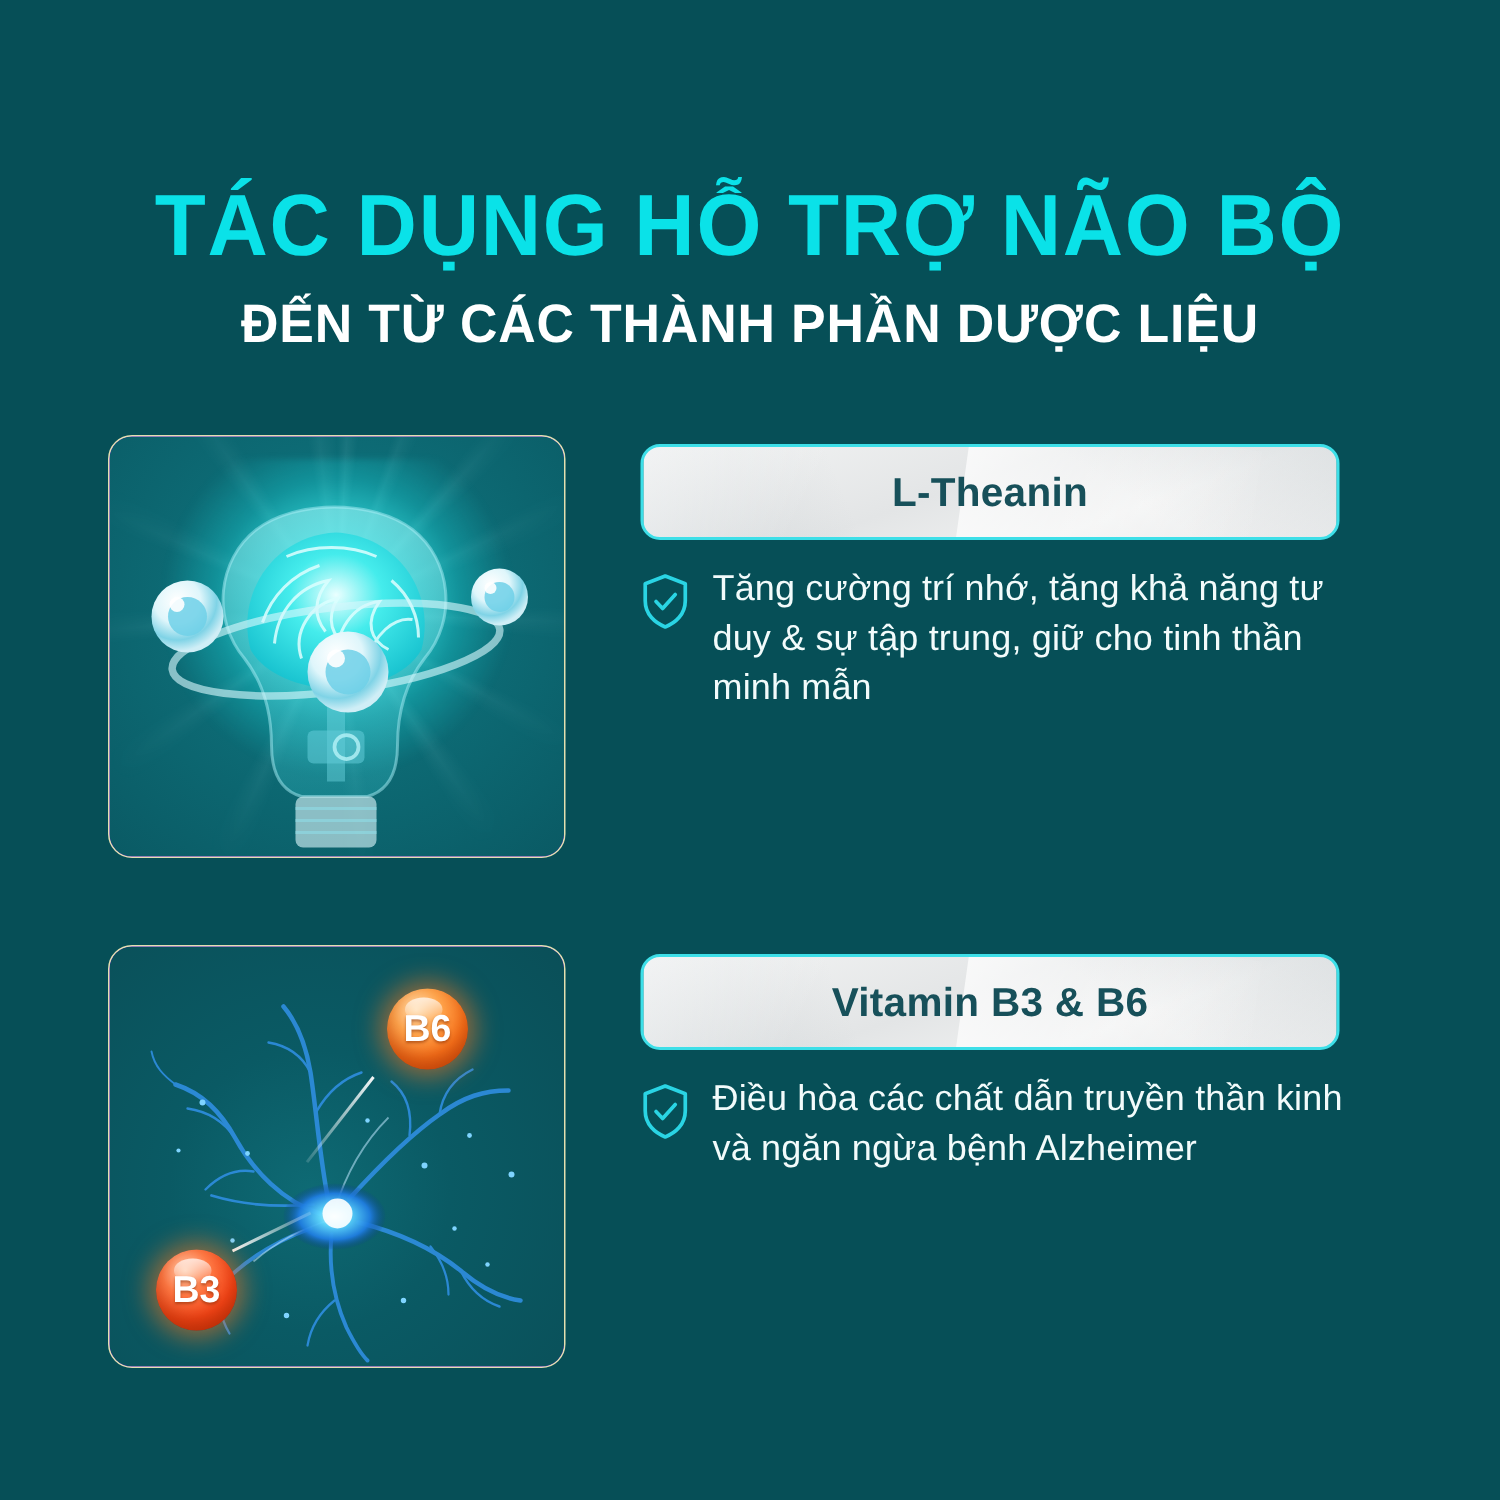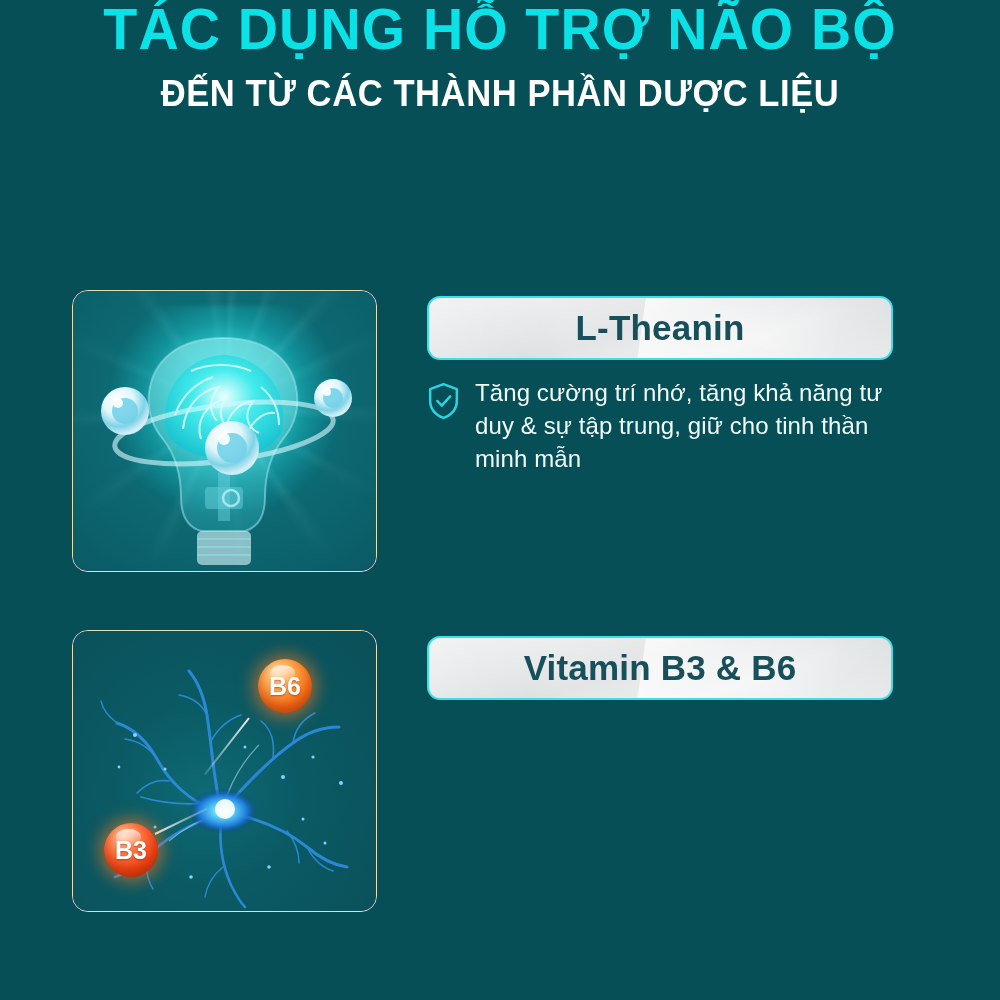--- a/index.html
+++ b/index.html
@@ -14,20 +14,21 @@
     overflow: hidden;
     position: relative;
   }
 
   
   .header {
     position: absolute;
     top: 0;
     left: 0;
     width: 1000px;
+    padding-top: 122px;
     text-align: center;
   }
   .title-main {
     font-family: "Liberation Sans Narrow", "Liberation Sans", sans-serif;
     font-size: 58px;
     font-weight: bold;
     letter-spacing: 1.2px;
     color: #0ae2e8;
     line-height: 1.0;
     transform: scaleX(0.96);
@@ -165,21 +166,21 @@
     top: -18%;
     width: 42%;
     height: 150%;
     background: linear-gradient(100deg, rgba(255,255,255,0.75), rgba(255,255,255,0));
     transform: rotate(8deg);
     pointer-events: none;
   }
   .pill-label {
     position: relative;
     z-index: 2;
-    font-size: 35px;
+    font-size: 27px;
     font-weight: bold;
     color: #17505a;
     letter-spacing: 0.2px;
   }
 
   .desc {
     position: relative;
     margin-top: 24px;
     display: flex;
     align-items: flex-start;
@@ -213,21 +214,21 @@
     box-shadow: 0 0 16px 5px rgba(255,120,30,0.55), inset 0 -7px 12px rgba(150,40,0,0.45);
   }
   .b6 {
     width: 54px; height: 54px;
     left: 185px; top: 28px;
     background:
       radial-gradient(circle at 36% 26%, #ffd9a8 0%, #ffa64d 30%, #f9731b 62%, #d44a08 100%);
   }
   .b3 {
     width: 54px; height: 54px;
-    left: 31px; top: 192px;
+    left: 31px; top: 202px;
     background:
       radial-gradient(circle at 36% 26%, #ffc9a8 0%, #ff7a45 30%, #f44417 62%, #c42706 100%);
   }
   .b-badge::before {
     content: "";
     position: absolute;
     left: 22%; top: 11%;
     width: 46%; height: 30%;
     border-radius: 50%;
     background: linear-gradient(180deg, rgba(255,255,255,0.72), rgba(255,255,255,0));
@@ -411,14 +412,21 @@
       <div class="b-badge b3">
         <span>B3</span>
       </div>
     </div>
   </div>
 
   <div class="content">
     <div class="pill">
       <span class="pill-label">Vitamin B3 &amp; B6</span>
     </div>
+    <div class="desc">
+      <svg class="shield" viewBox="0 0 32 37">
+        <path d="M16 2 L29 7 V18 C29 27 22.5 32.5 16 35 C9.5 32.5 3 27 3 18 V7 Z" fill="none" stroke="#2ad4e4" stroke-width="2.4" stroke-linejoin="round"></path>
+        <path d="M10 18.5 L14.3 23 L22.5 14" fill="none" stroke="#2ad4e4" stroke-width="2.4" stroke-linecap="round" stroke-linejoin="round"></path>
+      </svg>
+      <div class="desc-text">Điều hòa các chất dẫn truyền thần kinh và ngăn ngừa bệnh Alzheimer</div>
+    </div>
   </div>
 </div>
 
 </body></html>

